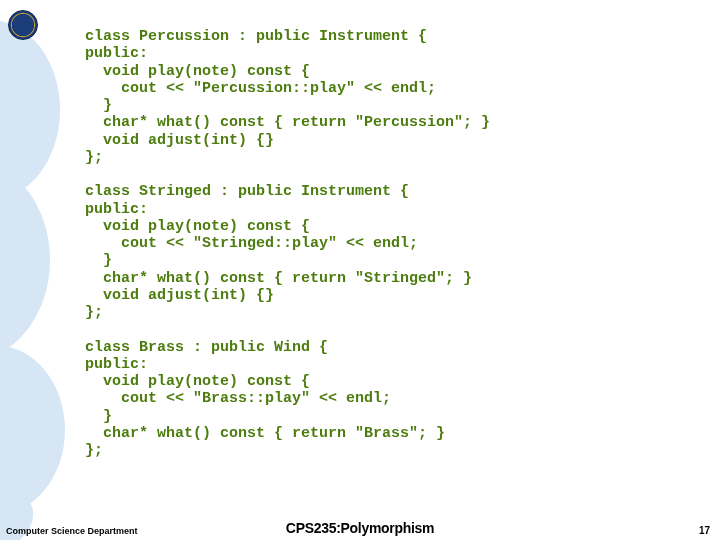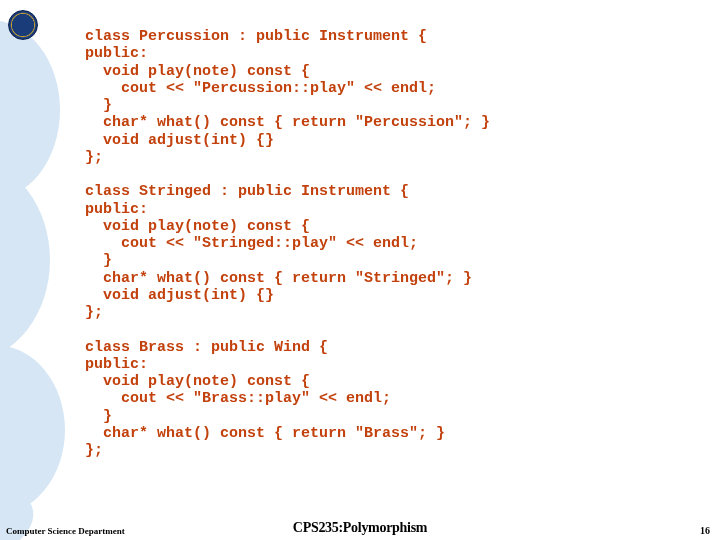--- a/index.html
+++ b/index.html
@@ -28,31 +28,31 @@
 }
 .code {
   position: absolute;
   left: 85px;
   top: 28px;
   z-index: 2;
   font-family: "Courier New", monospace;
   font-weight: bold;
   font-size: 15px;
   line-height: 1.15;
-  color: #c2410c;
+  color: #4d7c0f;
   white-space: pre;
 }
 .footer {
   position: absolute;
   bottom: 4px;
   left: 0;
   width: 100%;
   height: 16px;
   z-index: 3;
-  font-family: Liberation Serif, serif;
+  font-family: Liberation Sans, sans-serif;
   font-weight: bold;
   font-size: 9px;
   color: #000;
 }
 .footer-left { position: absolute; left: 6px; bottom: 0; }
 .footer-center { position: absolute; left: 50%; transform: translateX(-50%); bottom: 0; font-size: 14px; letter-spacing: -0.3px; }
 .footer-right { position: absolute; right: 10px; bottom: 0; font-size: 10px; }
 </style>
 </head>
 <body>
@@ -88,14 +88,14 @@
 public:
   void play(note) const {
     cout &lt;&lt; "Brass::play" &lt;&lt; endl;
   }
   char* what() const { return "Brass"; }
 };</pre>
 
 <div class="footer">
   <span class="footer-left">Computer Science Department</span>
   <span class="footer-center">CPS235:Polymorphism</span>
-  <span class="footer-right">16</span>
+  <span class="footer-right">17</span>
 </div>
 
 </body></html>

